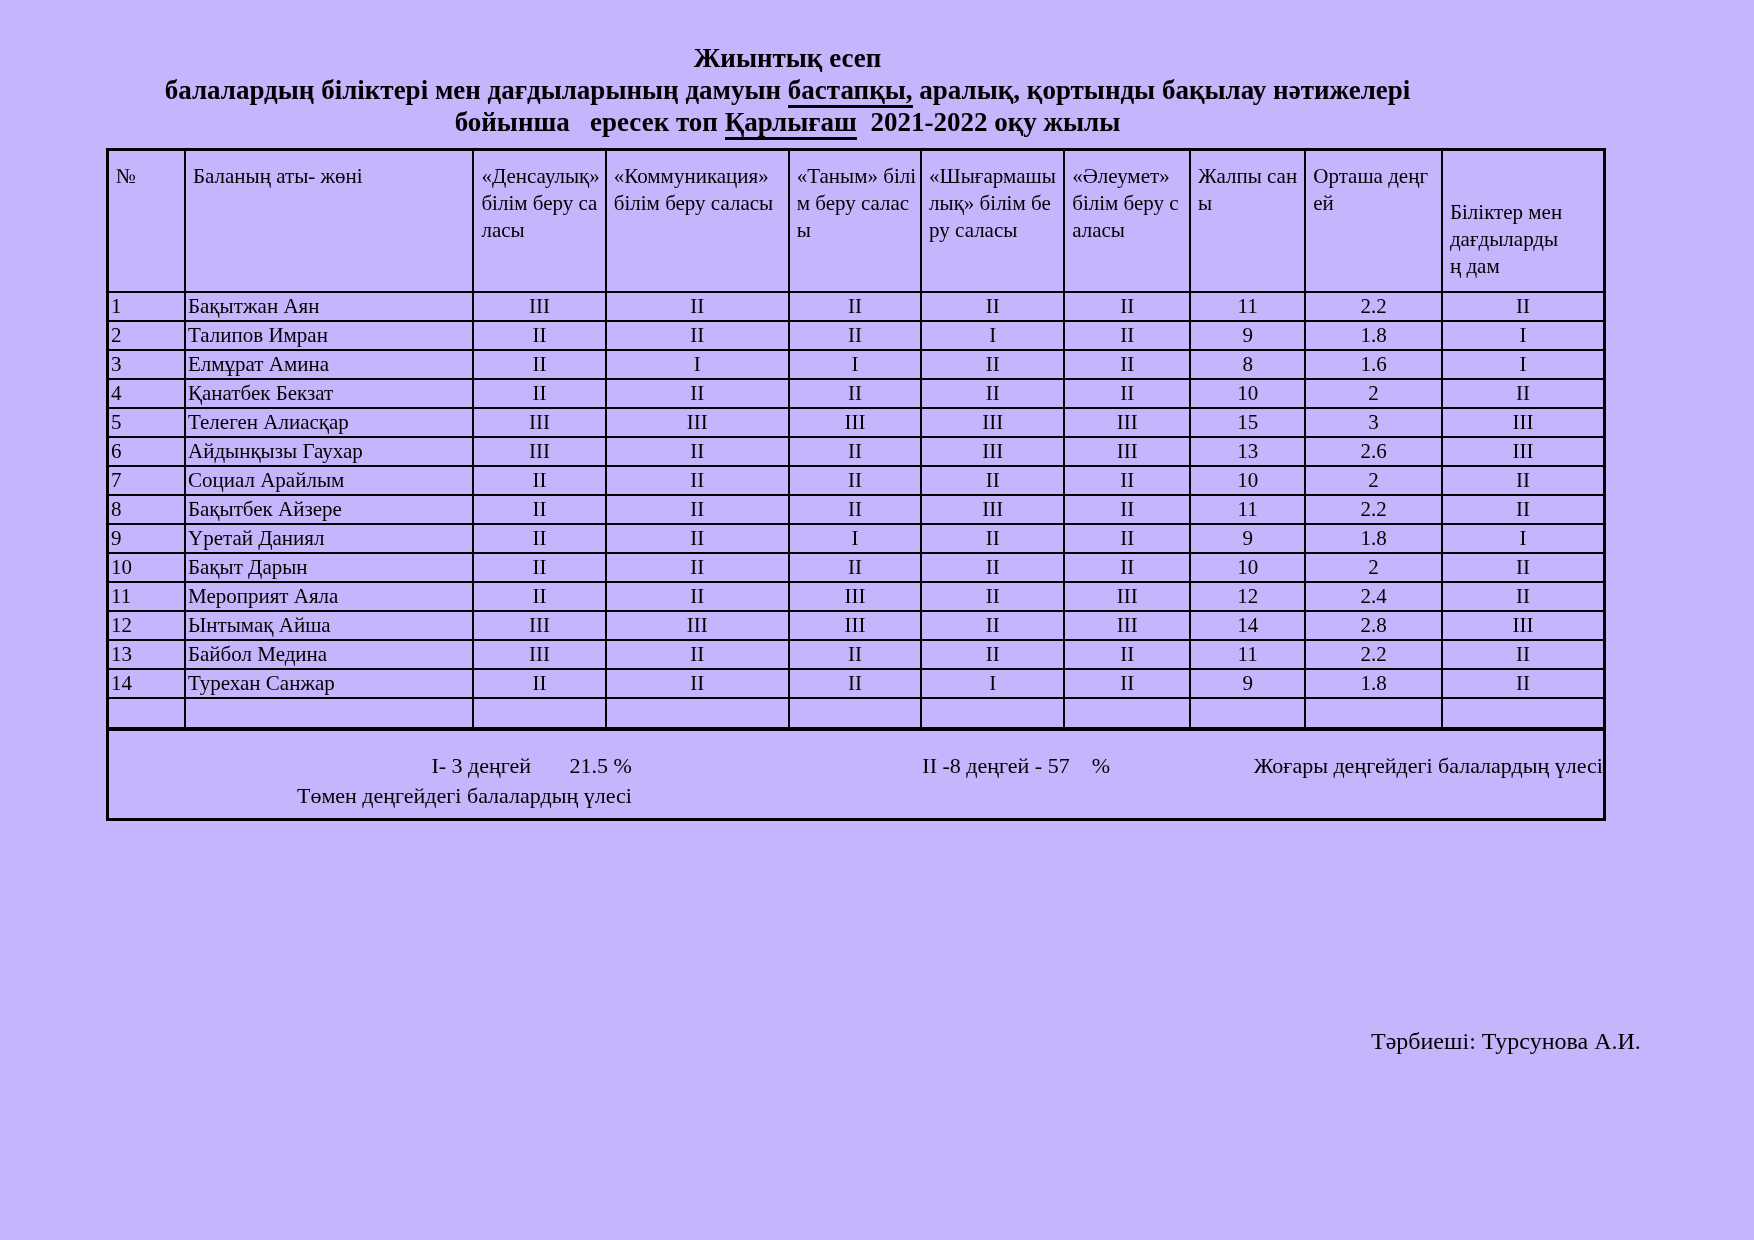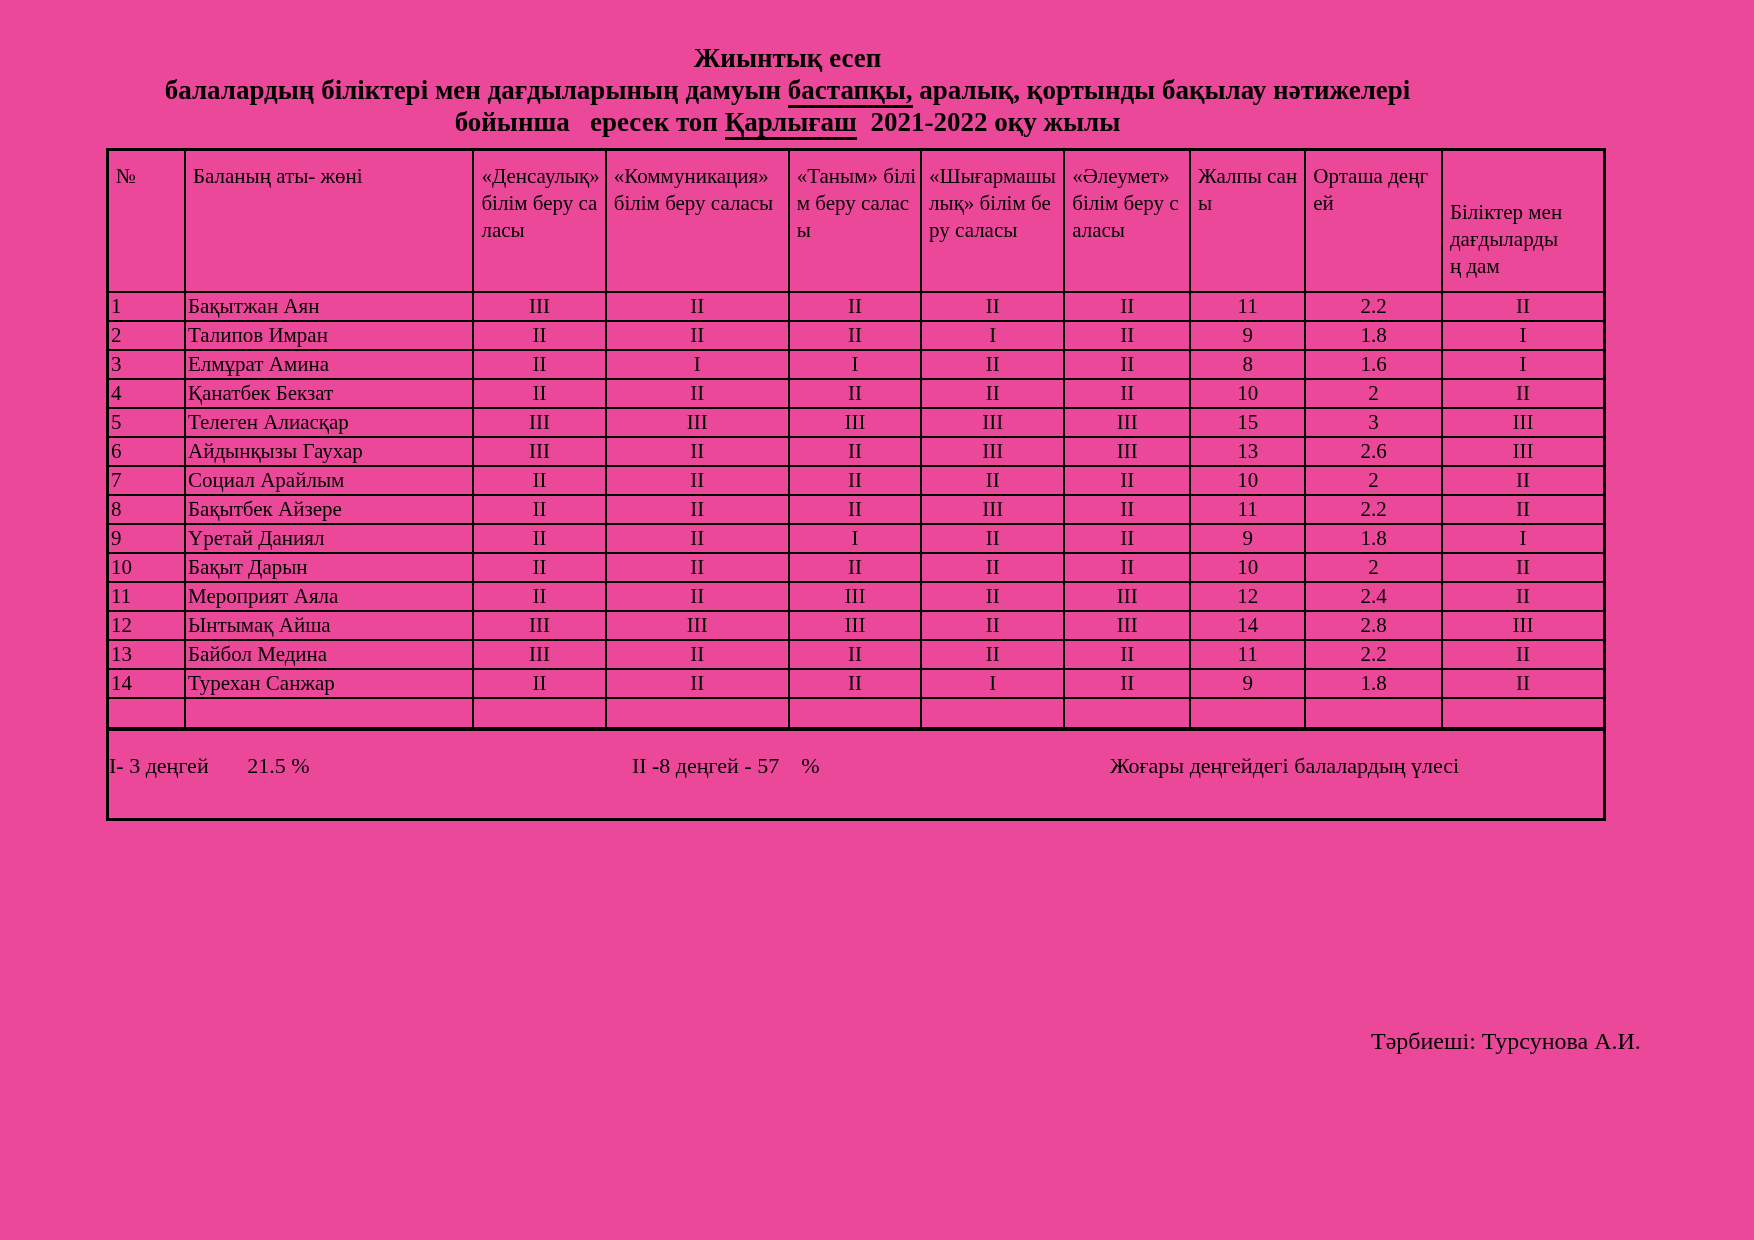--- a/index.html
+++ b/index.html
@@ -1,19 +1,19 @@
 <!DOCTYPE html>
 <html><head>
 <meta charset="utf-8">
 <style>
   html,body{margin:0;padding:0;background:#888;}
   .page{
     position:relative;
     width:1754px;height:1240px;
-    background:#ec4899;
+    background:#c4b5fd;
     color:#000;
     font-family:"Liberation Serif","DejaVu Serif",serif;
     overflow:hidden;
   }
   .title-block{
     position:absolute;
     left:105px;top:42px;
     width:1365px;
     text-align:center;
   }
@@ -67,21 +67,21 @@
   tr.empty-row td{height:31px;}
   .summary-box{
     box-sizing:border-box;
     width:100%;
     height:90px;
     border:3px solid #000;
     border-top:none;
     display:flex;
     padding-top:20px;
   }
-  .summary-col{text-align:left;}
+  .summary-col{text-align:right;}
   .summary-col.c1{width:35%;}
   .summary-col.c2{width:32%;}
   .summary-col.c3{width:33%;}
   .summary-stat{
     font-size:22px;
     line-height:30px;
     white-space:pre-wrap;
   }
   .summary-label{
     font-size:22px;
@@ -313,20 +313,21 @@
             <td>&nbsp;</td>
             <td>&nbsp;</td>
             <td>&nbsp;</td>
           </tr>
         </tbody>
     </table>
 
     <div class="summary-box" id="summary-box">
         <div class="summary-col c1">
           <div class="summary-stat">I- 3 деңгей       21.5 %</div>
+          <div class="summary-label">Төмен деңгейдегі балалардың үлесі</div>
         </div>
         <div class="summary-col c2">
           <div class="summary-stat">II -8 деңгей - 57    %</div>
         </div>
         <div class="summary-col c3">
           <div class="summary-label">Жоғары деңгейдегі балалардың үлесі</div>
         </div>
       </div>
   </div>
 

